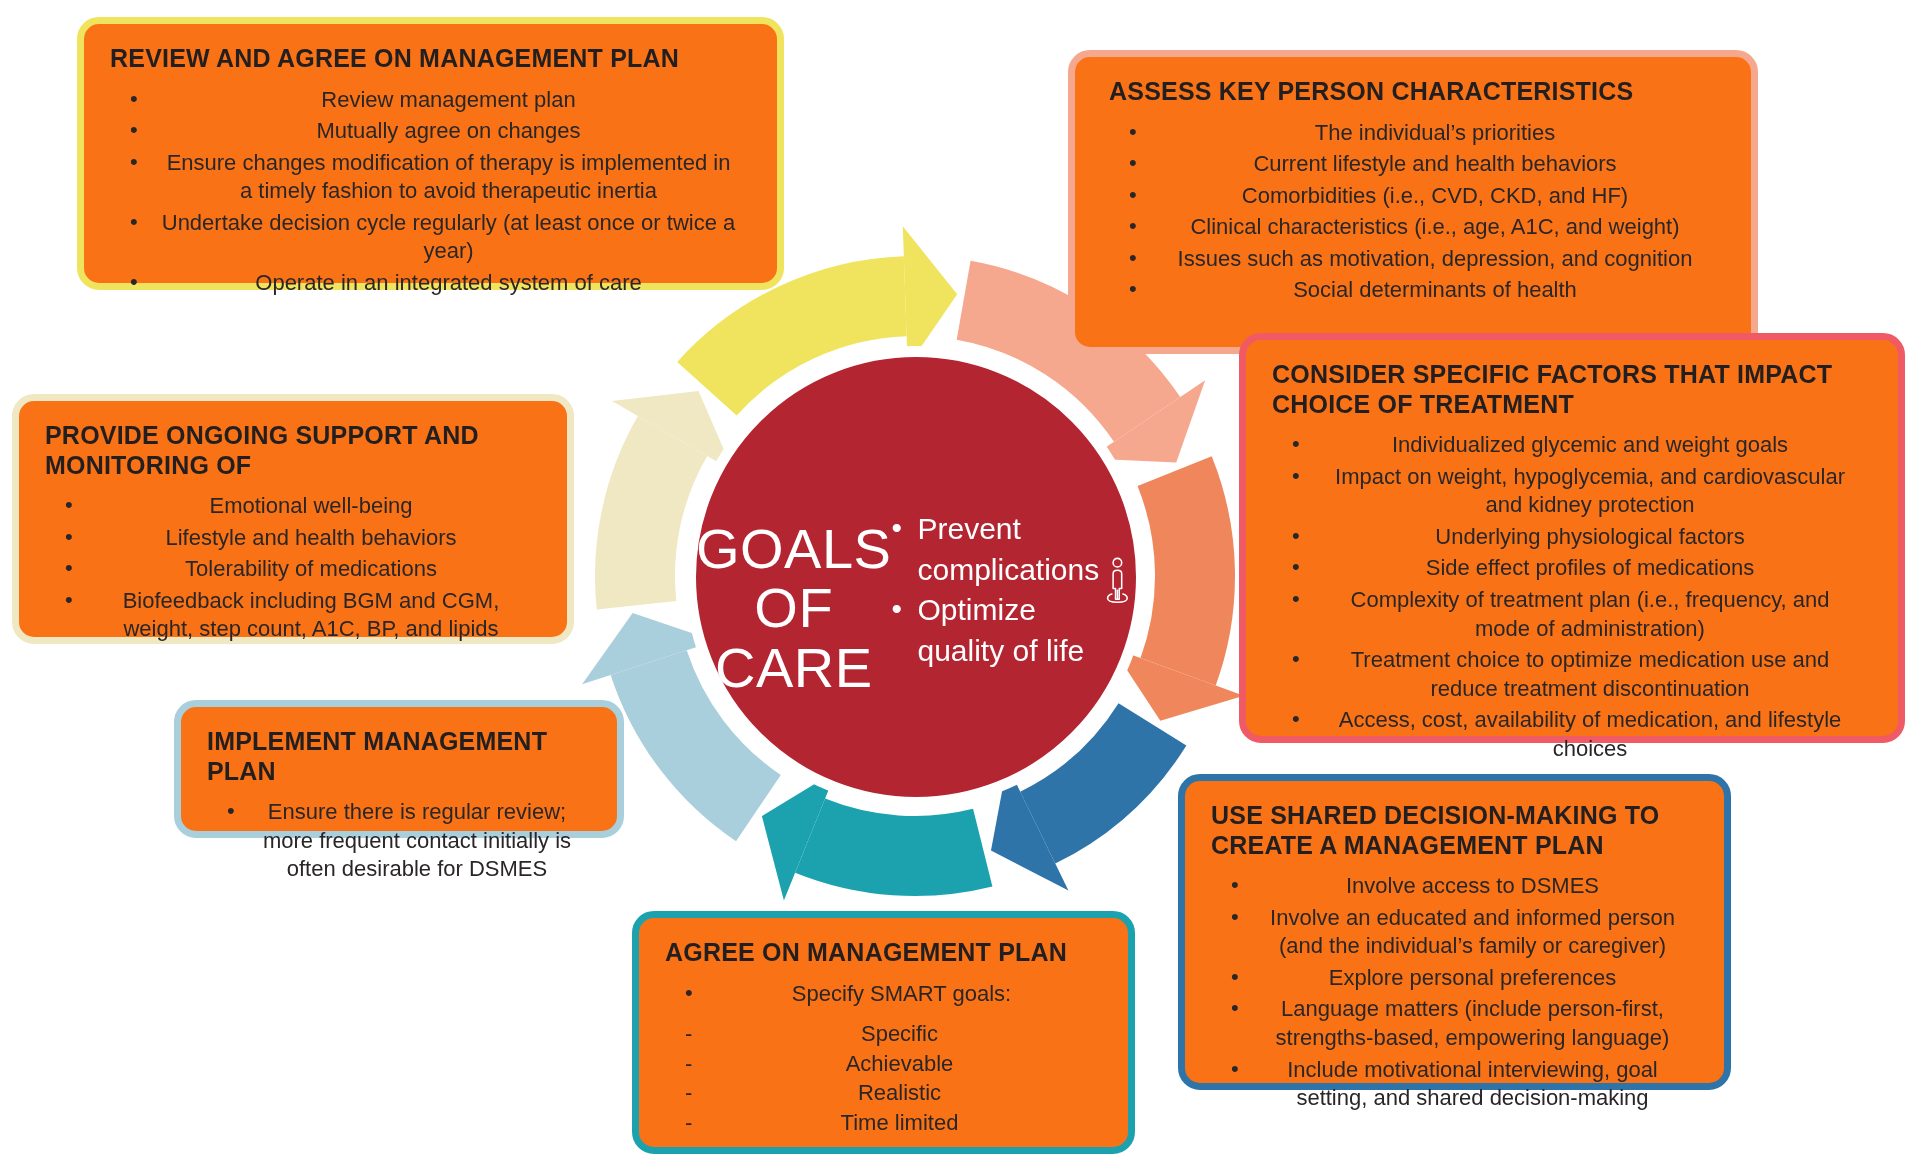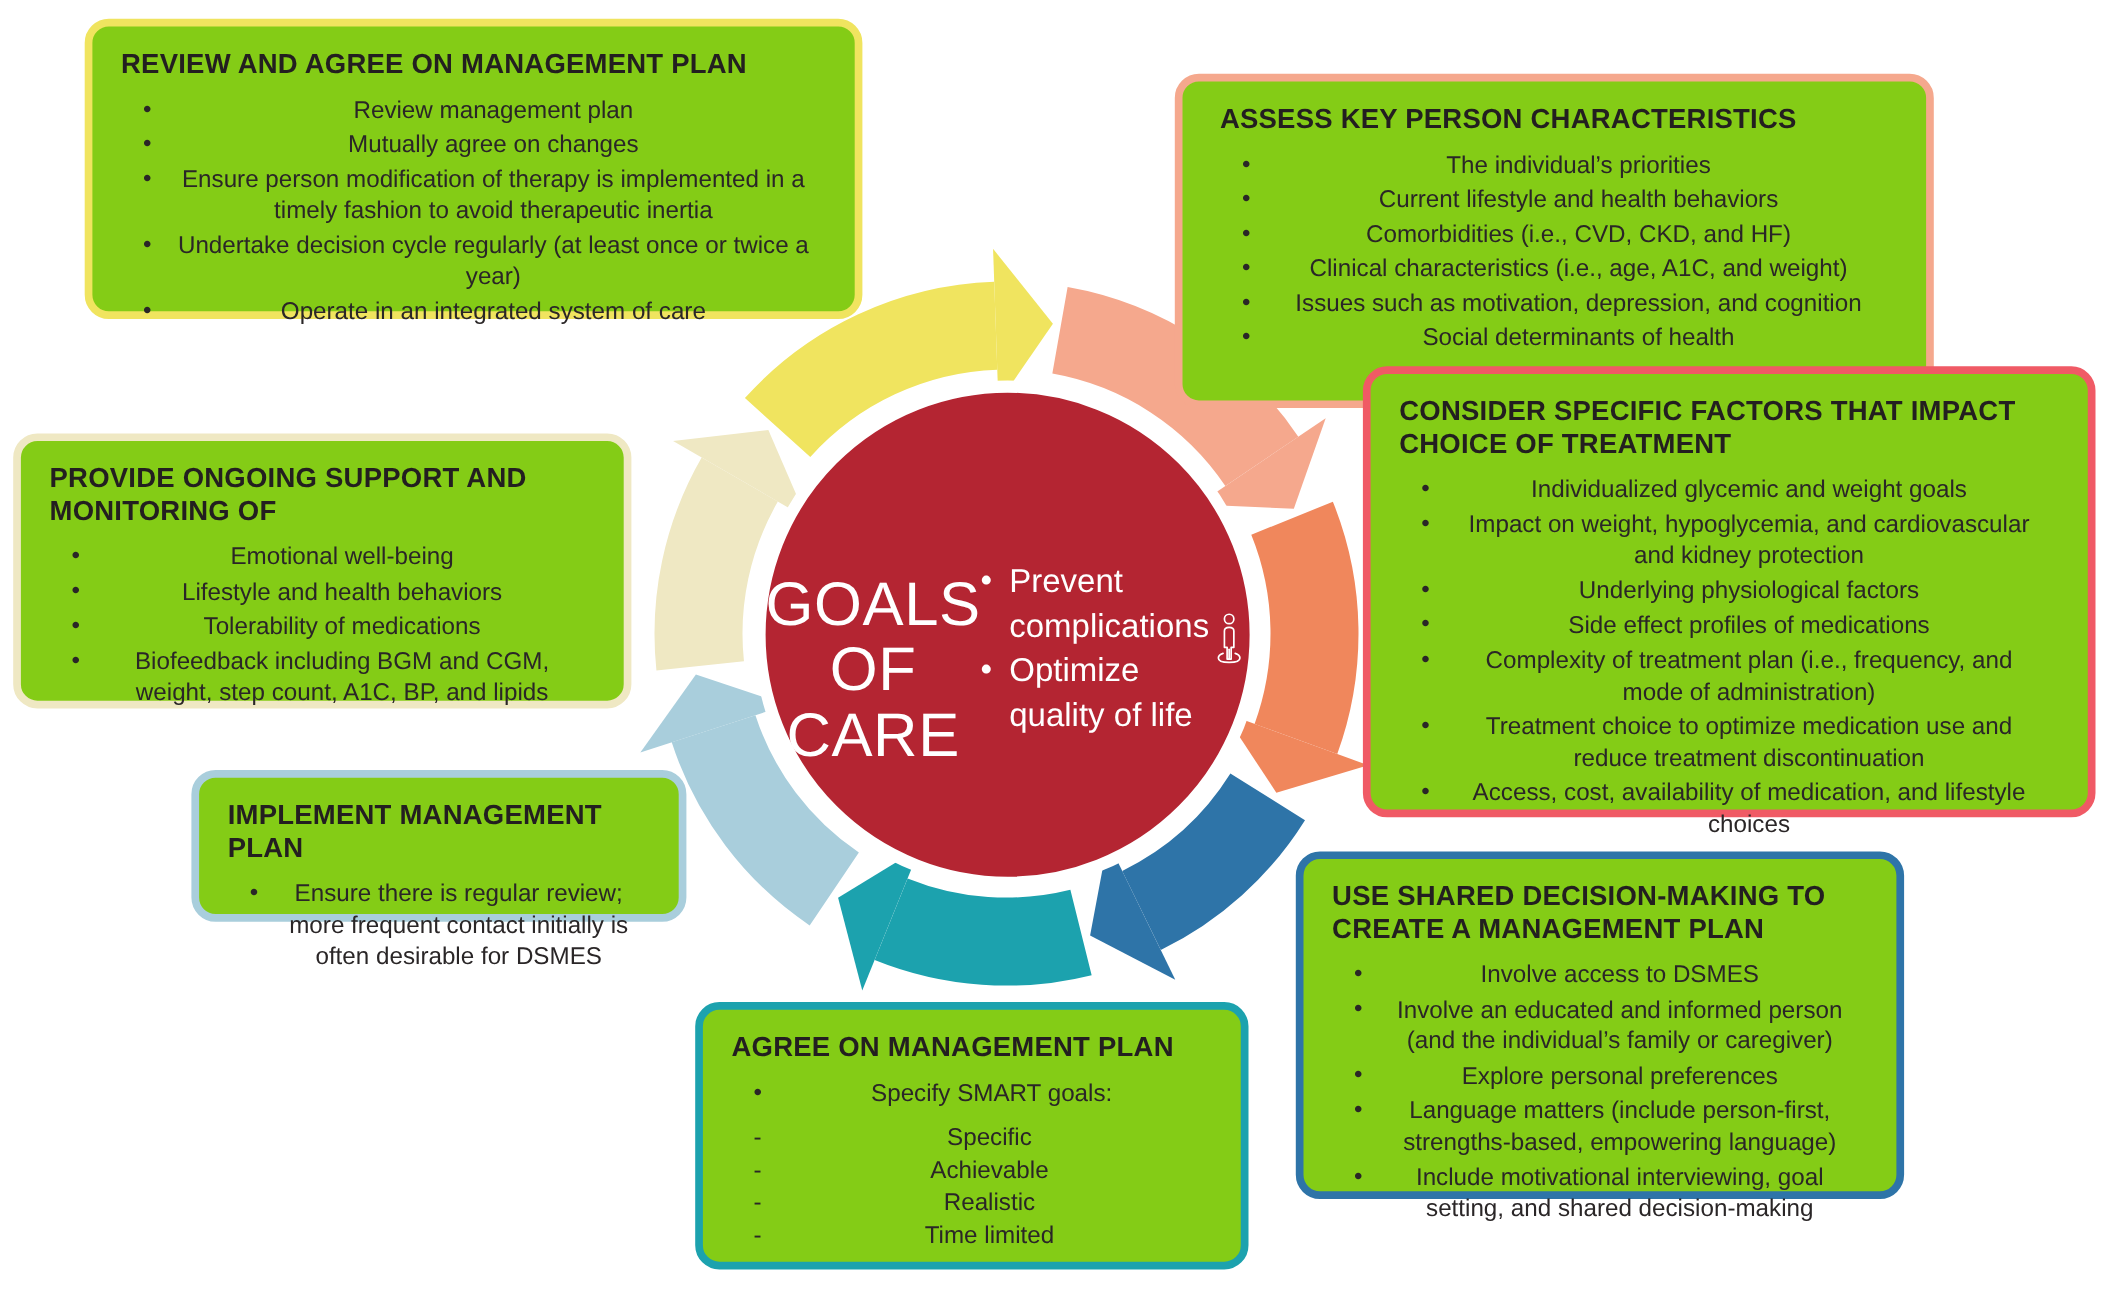--- a/index.html
+++ b/index.html
@@ -2,21 +2,21 @@
 <html><head>
 <meta charset="utf-8">
 <style>
   html,body{margin:0;padding:0;background:#fff;}
   .canvas{
     position:relative;width:1920px;height:1175px;background:#ffffff;overflow:hidden;
     font-family:"Liberation Sans","DejaVu Sans",sans-serif;color:#272325;
   }
   #ring-svg{position:absolute;left:0;top:0;z-index:1;}
   .box{
-    position:absolute;z-index:3;background:#84cc16;border:7px solid #ccc;
+    position:absolute;z-index:3;background:#f97316;border:7px solid #ccc;
     border-radius:22px;padding:20px 26px 16px 26px;box-sizing:border-box;
   }
   .box h2{
     margin:0 0 10px 0;font-size:25px;line-height:1.18;font-weight:700;
     color:#231f20;letter-spacing:.2px;
   }
   .box ul{margin:12px;padding:0;list-style:none;text-align:center;}
   .box li{
     position:relative;padding-left:36px;font-size:22px;line-height:1.3;
     margin-bottom:3px;color:#2a2627;
@@ -31,21 +31,21 @@
     display:flex;flex-direction:row;align-items:center;text-align:center;
     color:#fff;
   }
   .center-title{margin-top:62px;font-size:56px;line-height:1.06;font-weight:400;letter-spacing:.5px;}
   .center-bullets{margin-top:26px;}
   .center-bullets div{position:relative;font-size:30px;line-height:1.35;padding-left:26px;text-align:left;}
   .center-bullets div::before{content:"\2022";position:absolute;left:0;top:-1px;}
   .person{margin-top:10px;}
   
   #box-review{left:77px;top:17px;width:707px;height:273px;}
-  #box-assess{left:1068px;top:67px;width:690px;height:304px;padding-left:34px;}
+  #box-assess{left:1068px;top:50px;width:690px;height:304px;padding-left:34px;}
   #box-consider{left:1239px;top:333px;width:666px;height:410px;}
   #box-shared{left:1178px;top:774px;width:553px;height:316px;}
   #box-agree{left:632px;top:911px;width:503px;height:243px;}
   #box-implement{left:174px;top:700px;width:450px;height:138px;}
   #box-support{left:12px;top:394px;width:562px;height:250px;}
 </style>
 </head>
 <body>
 
 <div class="canvas">
@@ -82,21 +82,21 @@
       <line x1="60" y1="112" x2="60" y2="141"></line>
       <path d="M42 124 Q28 128 28 138 Q28 151 60 151 Q92 151 92 138 Q92 128 78 124"></path>
     </svg>
   </div>
 
   <div class="box" id="box-review" style="border-color: rgb(240, 228, 95);">
     <h2>REVIEW AND AGREE ON MANAGEMENT PLAN</h2>
     <ul>
       <li>Review management plan</li>
       <li>Mutually agree on changes</li>
-      <li>Ensure person modification of therapy is implemented in a timely fashion to avoid therapeutic inertia</li>
+      <li>Ensure changes modification of therapy is implemented in a timely fashion to avoid therapeutic inertia</li>
       <li>Undertake decision cycle regularly (at least once or twice a year)</li>
       <li>Operate in an integrated system of care</li>
     </ul>
   </div>
 
   <div class="box" id="box-assess" style="border-color: rgb(245, 168, 141);">
     <h2>ASSESS KEY PERSON CHARACTERISTICS</h2>
     <ul>
       <li>The individual’s priorities</li>
       <li>Current lifestyle and health behaviors</li>

